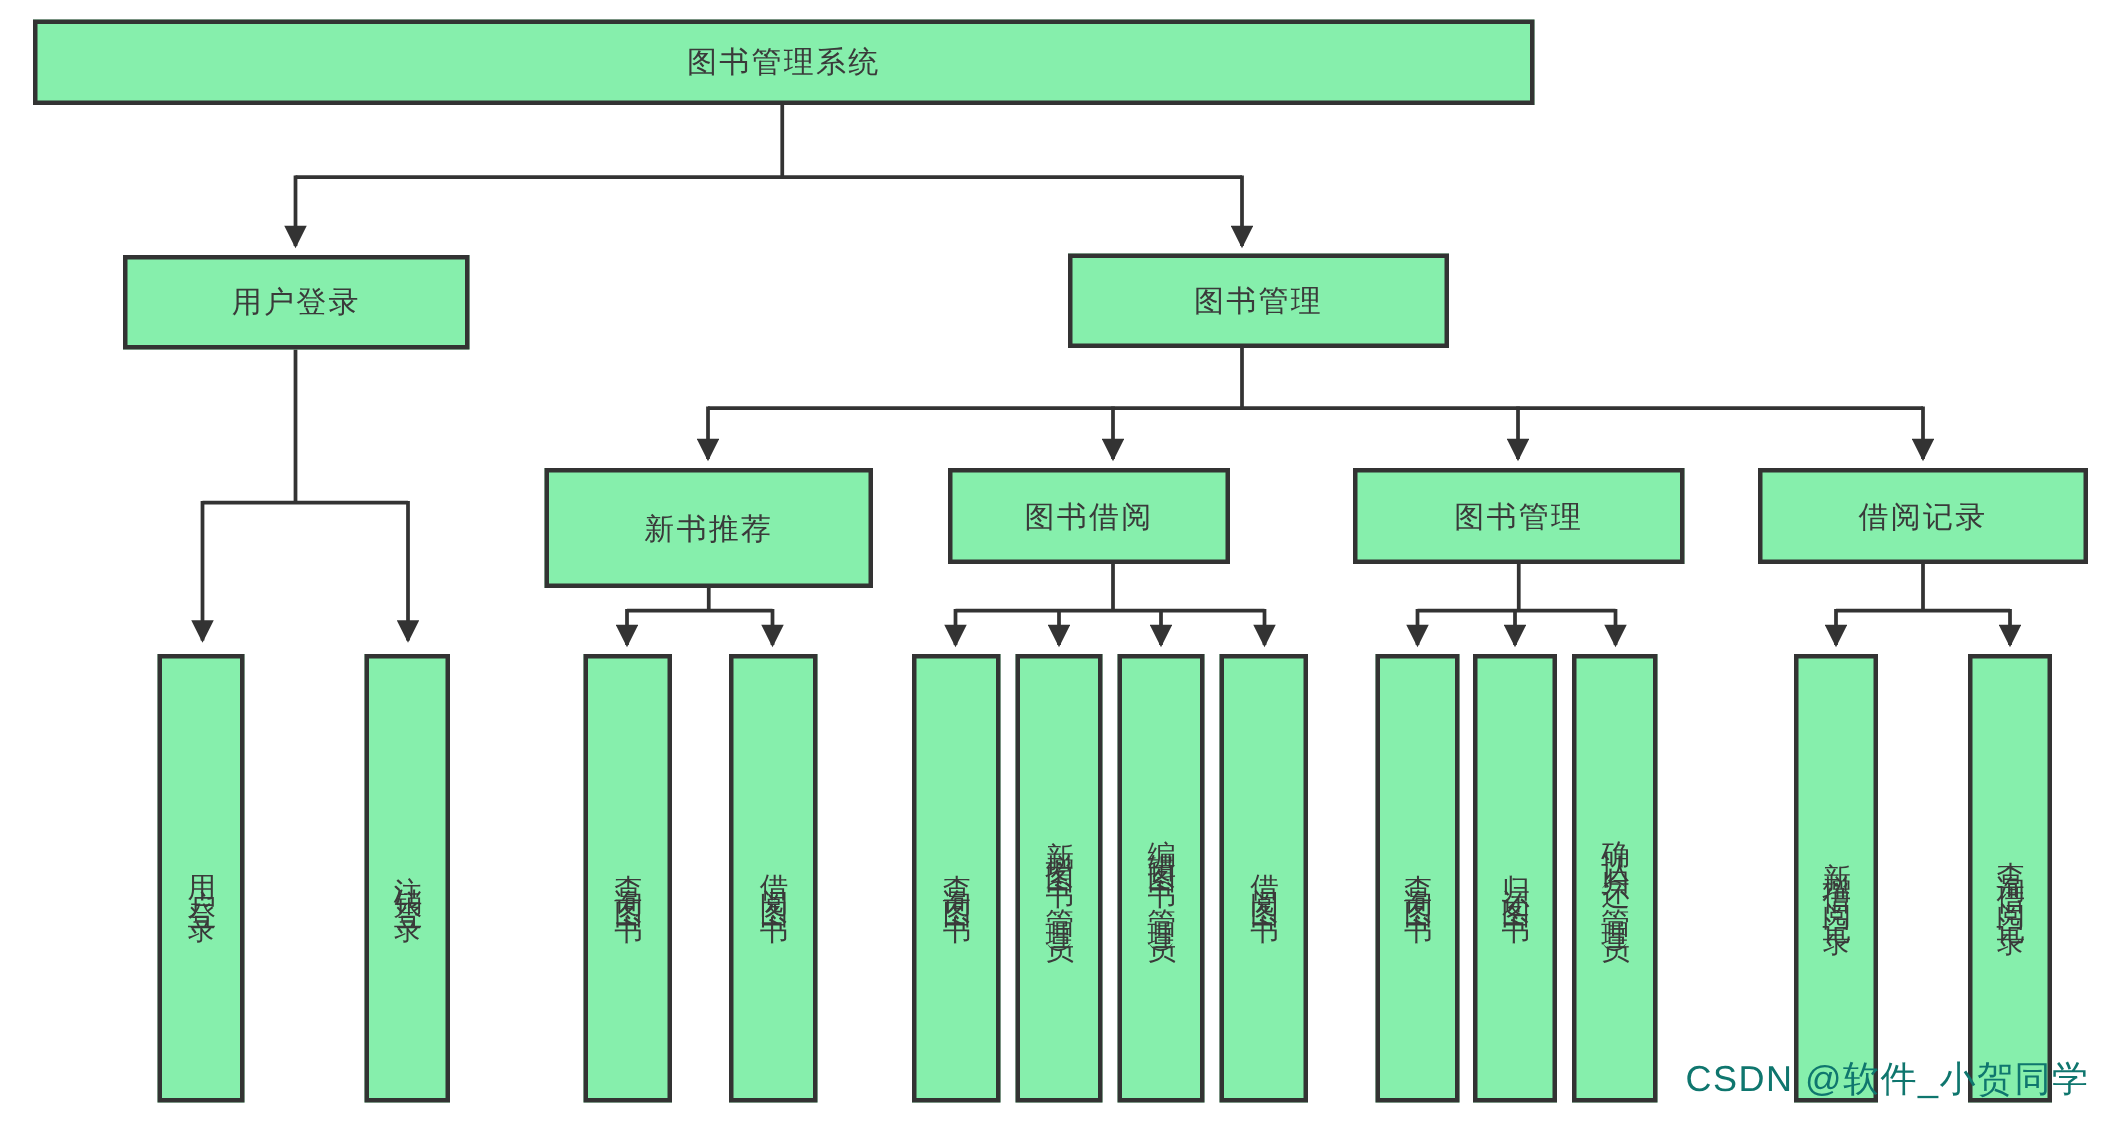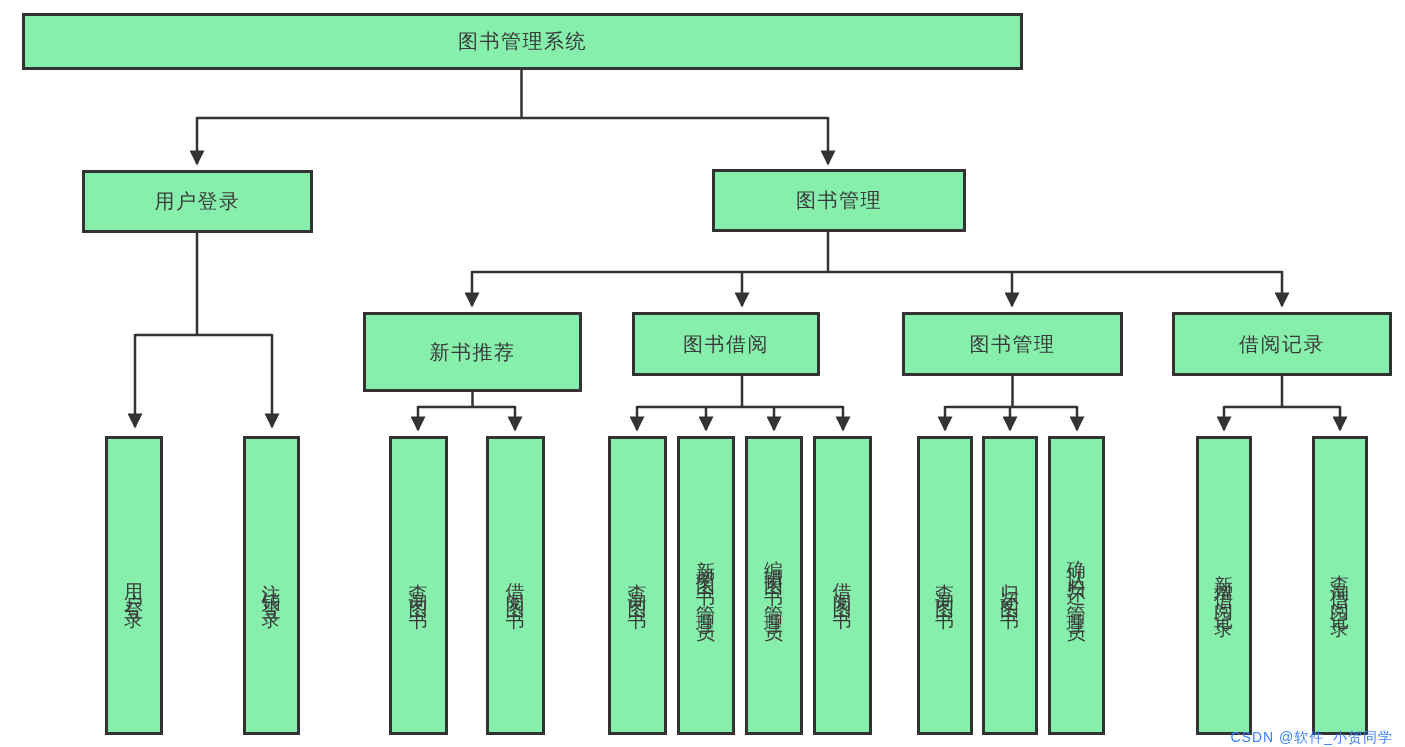--- a/index.html
+++ b/index.html
@@ -48,23 +48,23 @@
   .l-bb-edit{left:745px;width:58px;}
   .l-bb-borrow{left:813px;width:59px;}
   .l-cb-query{left:917px;width:56px;}
   .l-cb-return{left:982px;width:56px;}
   .l-cb-confirm{left:1048px;width:57px;}
   .l-br-add{left:1196px;width:56px;}
   .l-br-query{left:1312px;width:56px;}
   .watermark{
     position:absolute;
     right:12px;
-    bottom:0;
-    font-size:14px;
-    color:#3b82f6;
+    bottom:12px;
+    font-size:24px;
+    color:#0f766e;
     letter-spacing:1px;
     z-index:2;
   }
 </style>
 </head>
 <body>
 
 <div id="canvas">
 
   <svg id="wires" width="1405" height="747" viewBox="0 0 1405 747">

